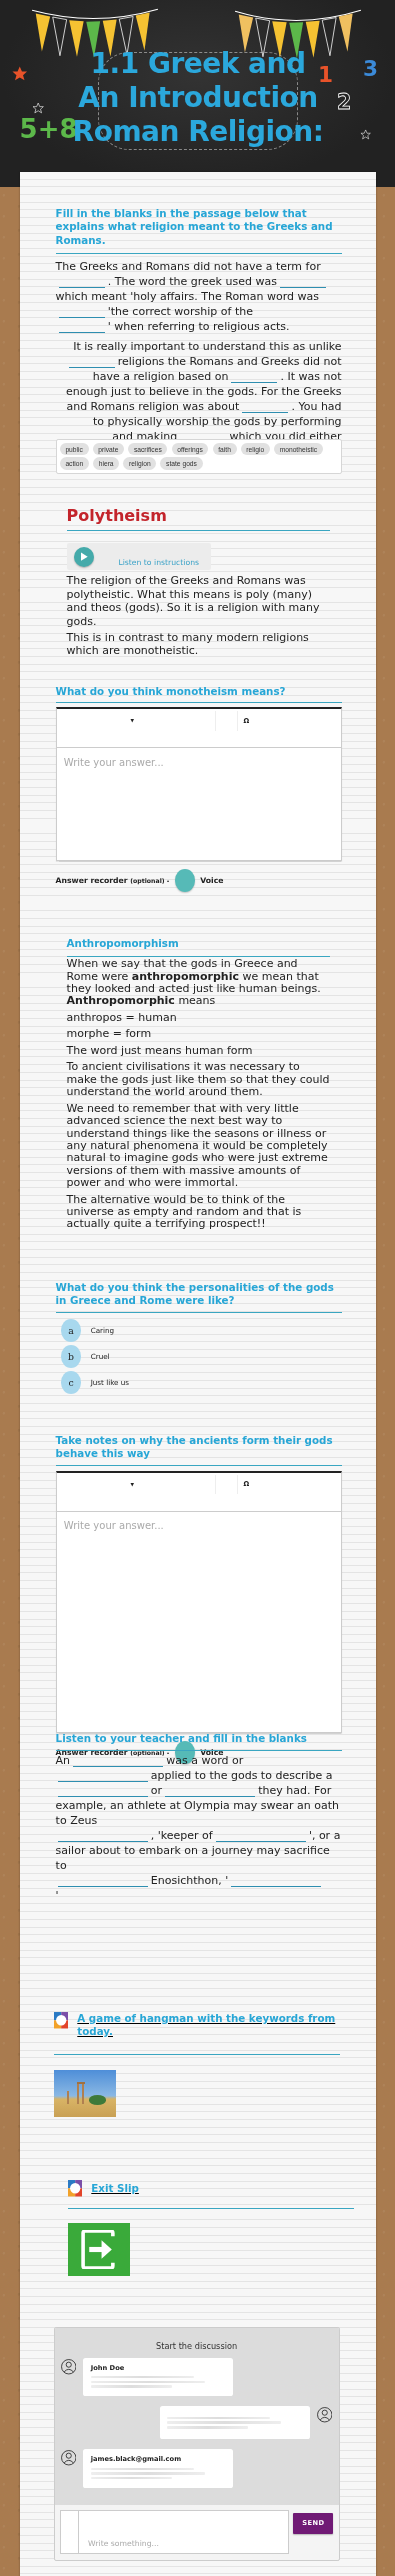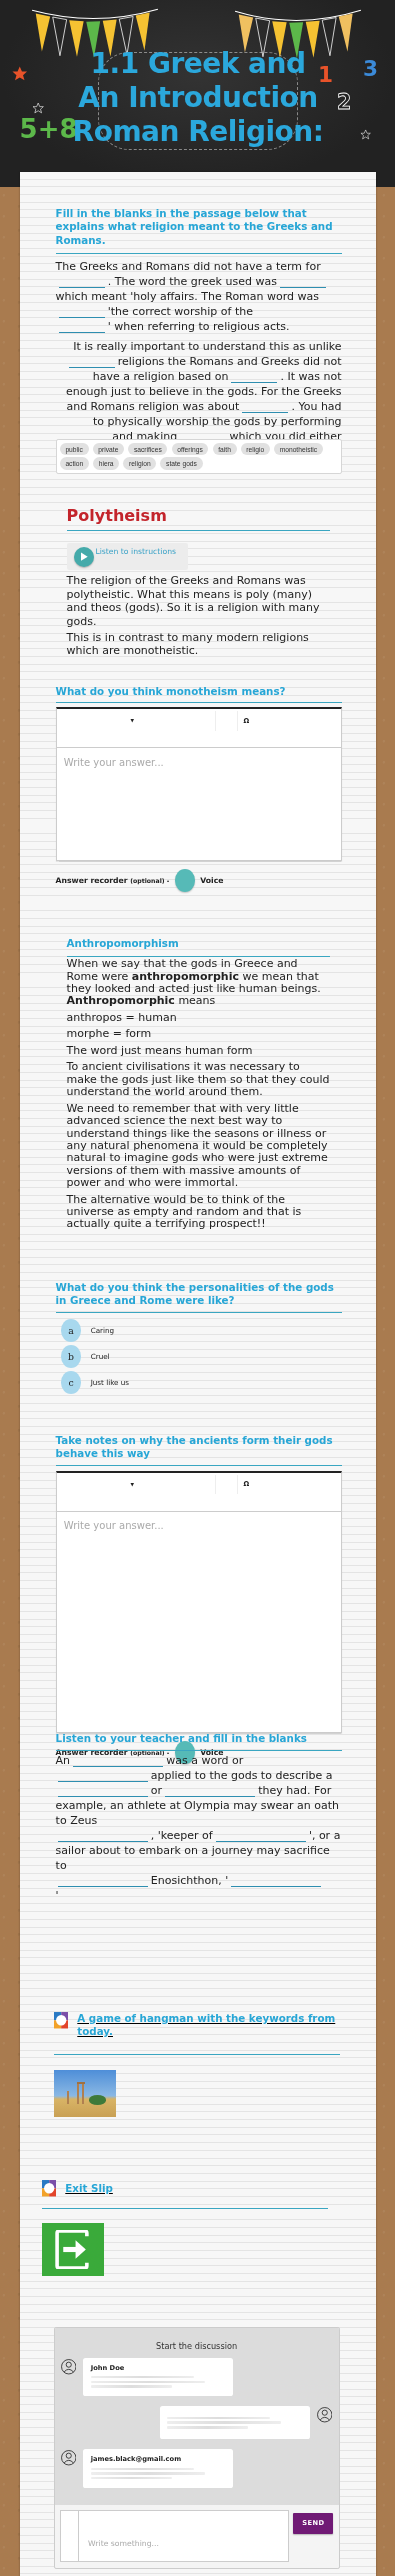--- a/index.html
+++ b/index.html
@@ -67,21 +67,21 @@
   .chips {
     border: 0.5px solid #d6d6d6; border-radius: 2.1px; background: #fff;
     padding: 3.1px 3.1px; display: flex; flex-wrap: wrap; gap: 2.1px 4.1px;
   }
   .chip {
     background: #e1e1e1; border-radius: 8.2px; padding: 2.6px 5.7px;
     font-family: "Liberation Sans", sans-serif; font-size: 6.7px; color: #333;
   }
 
   .audio-btn {
-    display: inline-flex; align-items: flex-start; gap: 1px;
+    display: inline-flex; align-items: flex-end; gap: 24px;
     background: #ececec; border-radius: 2.1px; padding: 3.1px 12.4px 3.1px 7.2px;
   }
   .play {
     width: 20.6px; height: 20.6px; border-radius: 50%; background: #44aaaa;
     box-shadow: 0 1px 1.5px rgba(0,0,0,0.25);
     display: flex; align-items: center; justify-content: center;
   }
   .audio-label { color: #3aa2c7; font-size: 7.7px; }
 
   .editor {
@@ -114,21 +114,21 @@
   }
   .disc-top { background: #dcdcdc; padding: 13.4px 6.2px 7.2px; }
   .disc-title { text-align: center; color: #333; font-size: 8.2px; margin-bottom: 6.2px; }
   .msg-row { display: flex; align-items: flex-start; gap: 7.2px; margin-bottom: 10.3px; }
   .msg-row.right { justify-content: flex-end; }
   .avatar { width: 15.5px; height: 17.5px; flex-shrink: 0; }
   .bubble { background: #fff; border-radius: 2.6px; width: 150px; padding: 6.2px 7.2px; }
   .bubble-name { font-weight: bold; font-size: 6.7px; color: #222; margin-bottom: 4.1px; }
   .skel { height: 2.6px; background: linear-gradient(90deg,#eee,#ddd,#eee); margin: 2.1px 0; border-radius: 1px; }
   .disc-bottom { display: flex; align-items: flex-start; padding: 5.2px 5.2px 5.2px; gap: 4.6px; }
-  .input-box { flex: 1; height: 52px; border: 0.5px solid #ccc; background: #fff; display: flex; }
+  .input-box { flex: 1; height: 44px; border: 0.5px solid #ccc; background: #fff; display: flex; }
   .input-gutter { width: 18px; border-right: 0.5px solid #ccc; }
   .input-text { padding-top: 28px; padding-left: 9.3px; color: #aaa; font-size: 7.7px; }
   .send-btn {
     background: #701a75; color: #fff; font-weight: bold; font-size: 6.7px; letter-spacing: 0.5px;
     width: 40px; height: 20.6px; border-radius: 1px; display: flex; align-items: center; justify-content: center;
     margin-top: 2.6px; box-shadow: 0 1px 1.5px rgba(0,0,0,0.25);
   }
 </style>
 </head>
 <body>
@@ -314,21 +314,21 @@
     <div class="rule" style="margin-top:15.5px;"></div>
     <div style="margin-top:15.5px;width:62px;height:47px;background:linear-gradient(to bottom,#4e8ed8 0%,#8ab8e4 55%,#d8b466 62%,#c9a054 100%);position:relative;">
       <div style="position:absolute;left:23px;top:13px;width:2.6px;height:20.6px;background:#b08050;"></div>
       <div style="position:absolute;left:28px;top:13px;width:2.6px;height:20.6px;background:#b08050;"></div>
       <div style="position:absolute;left:23px;top:11.3px;width:8.2px;height:2.1px;background:#a07040;"></div>
       <div style="position:absolute;left:13px;top:20.6px;width:2.1px;height:13.4px;background:#b08050;"></div>
       <div style="position:absolute;left:35px;top:25px;width:17.5px;height:9.3px;border-radius:50%;background:#3e7a3a;"></div>
     </div>
   </div>
 
-  <div class="content" style="top:2008px;left:22px;width:286px;text-align:right;">
+  <div class="content" style="top:2008px;left:48px;width:286px;text-align:right;">
     <div class="head-with-icon">
       <svg class="puzzle-icon" viewBox="0 0 28 32">
         <rect x="0" y="0" width="14" height="16" fill="#2a7ac4"></rect>
         <rect x="14" y="0" width="14" height="16" fill="#7a4ea8"></rect>
         <rect x="0" y="16" width="14" height="16" fill="#f2a22a"></rect>
         <rect x="14" y="16" width="14" height="16" fill="#e2442a"></rect>
         <circle cx="14" cy="16" r="10" fill="#fff"></circle>
       </svg>
       <div class="h-blue" style="margin-top:2.1px;">Exit Slip</div>
     </div>

